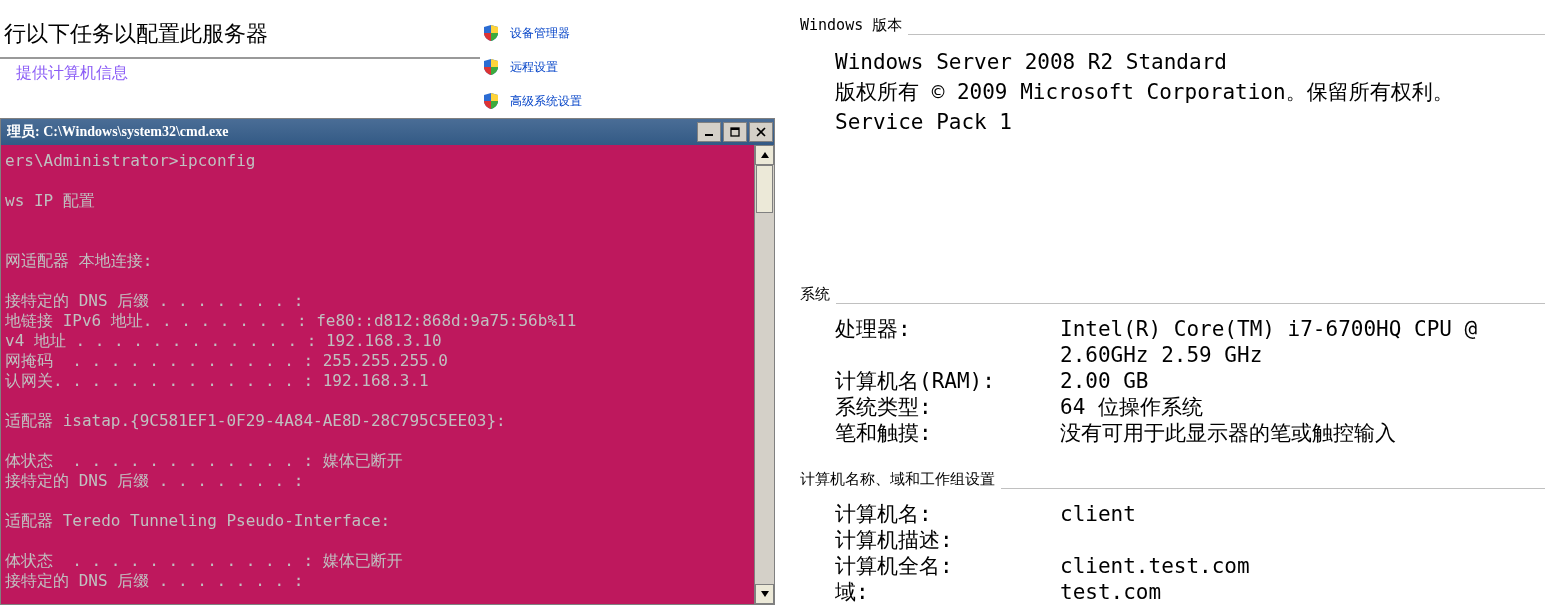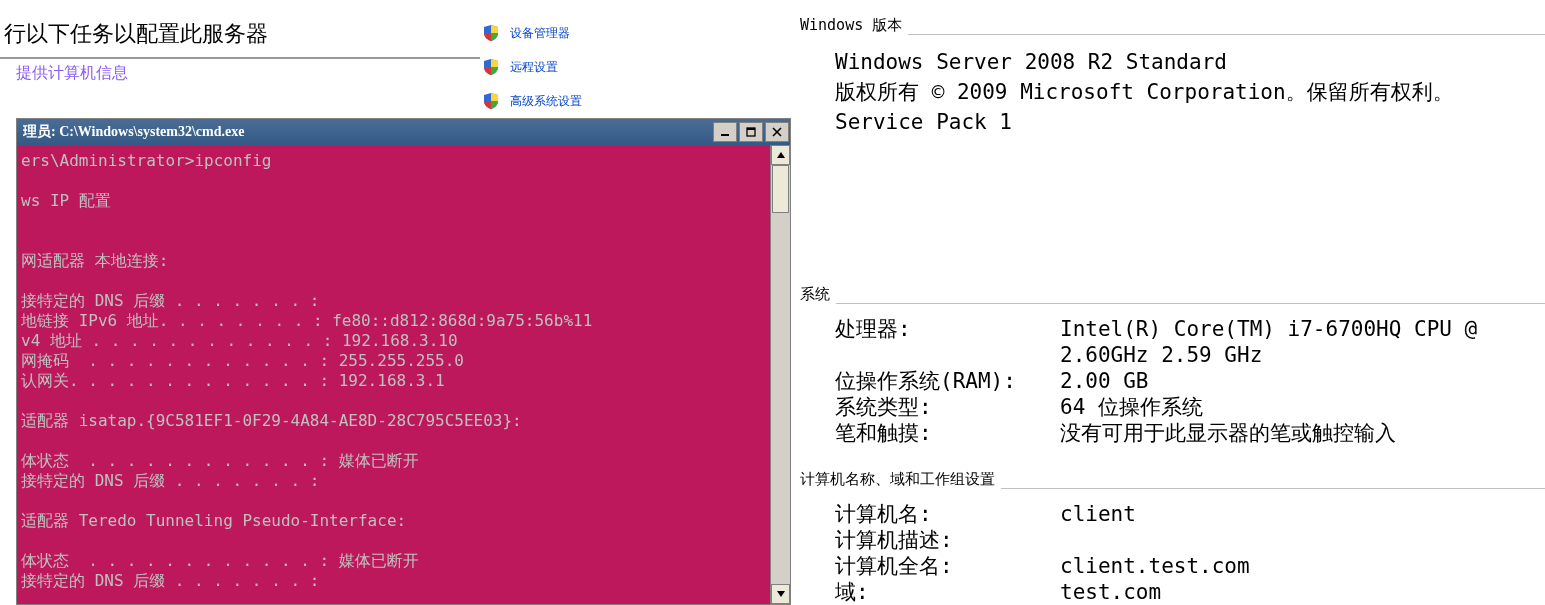--- a/index.html
+++ b/index.html
@@ -82,21 +82,21 @@
       line-height: 26px;
     }
     .info-label { width: 225px; }
     .info-value { flex: 1; }
     .single-line { line-height: 30px; }
     .gap-top { margin-top: 10px; }
 
     
     .console-window {
       position: absolute;
-      left: 16px;
+      left: 0;
       top: 118px;
       width: 775px;
       height: 487px;
       background: #ece9d8;
       border: 1px solid #808080;
     }
     .titlebar {
       height: 26px;
       background: linear-gradient(#4a6d96, #335a85);
       display: flex;
@@ -231,21 +231,21 @@
   <div class="group-header gap-top">
     <span class="label">系统</span>
     <span class="line"></span>
   </div>
   <div class="group-body">
     <div class="info-row">
       <span class="info-label">处理器:</span>
       <span class="info-value">Intel(R) Core(TM) i7-6700HQ CPU @ 2.60GHz   2.59 GHz</span>
     </div>
     <div class="info-row">
-      <span class="info-label">位操作系统(RAM):</span>
+      <span class="info-label">计算机名(RAM):</span>
       <span class="info-value">2.00 GB</span>
     </div>
     <div class="info-row">
       <span class="info-label">系统类型:</span>
       <span class="info-value">64 位操作系统</span>
     </div>
     <div class="info-row">
       <span class="info-label">笔和触摸:</span>
       <span class="info-value">没有可用于此显示器的笔或触控输入</span>
     </div>

